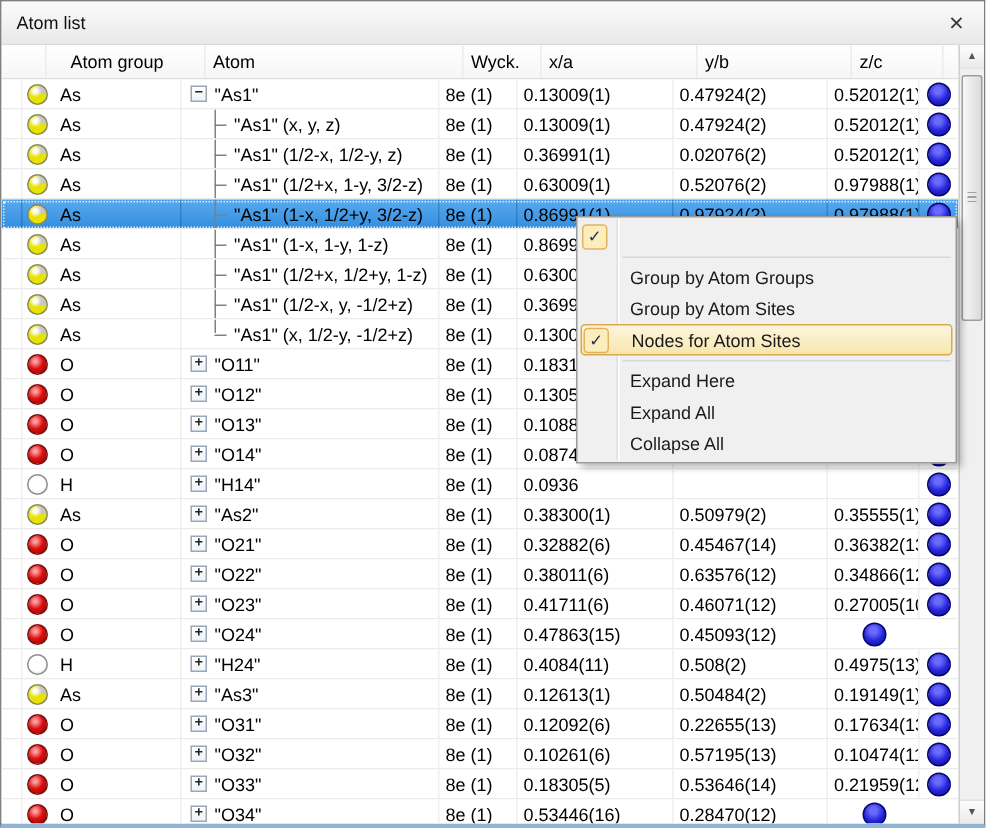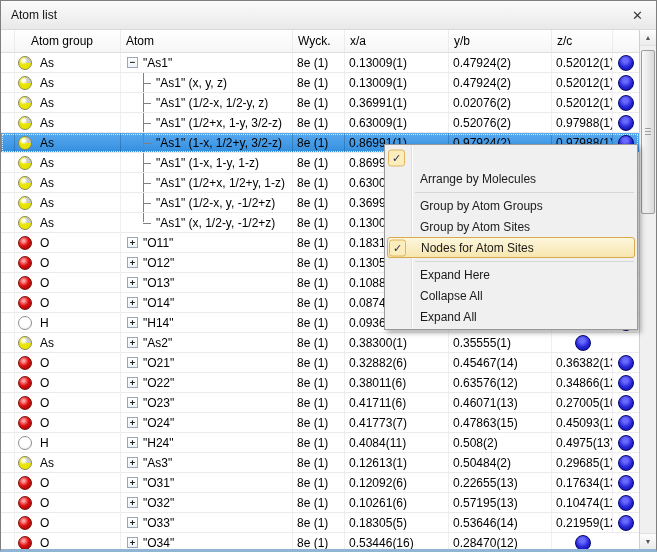--- a/index.html
+++ b/index.html
@@ -12,21 +12,21 @@
   
   .titlebar { position:absolute; left:0; top:0; right:0; height:29px;
     background:linear-gradient(#fbfbfb,#e9e9e9); border-bottom:1px solid #d9d9d9;
     display:flex; align-items:center; padding:0 10px; }
   .titlebar .title { flex:1; color:#111; }
   .closebtn { font-size:13px; color:#3a3a3a; line-height:1; cursor:pointer; padding:2px 3px; }
 
   
   .cols { position:absolute; left:0; top:29px; right:3px; height:23px; display:grid;
     grid-template-columns:14px 106px 172px 52px 104px 103px 61px 1fr;
-    background:linear-gradient(#ffffff,#f6f6f6); border-bottom:1px solid #dedede; }
+    background:linear-gradient(#ffffff,#f6f6f6); border-bottom:1px solid #dedede;padding-left:16px; }
   .hc { display:flex; align-items:center; padding-left:5px; border-right:1px solid #ececec;
     overflow:hidden; white-space:nowrap; }
   .hc.hfirst { padding-left:16px; }
   .hc.hlast { border-right:none; }
 
   
   .rows { position:absolute; left:0; top:52px; right:17px; bottom:0; overflow:hidden; background:#fff; }
   .row { display:grid; grid-template-columns:14px 106px 172px 52px 104px 103px 61px 1fr;
     height:20px; border-bottom:1px solid #ebebeb; background:#fff; }
   .c { display:flex; align-items:center; border-right:1px solid #efefef;
@@ -394,20 +394,21 @@
     <div class="c group">
       <span class="atom-icon icon-As"></span>
       <span>As</span>
     </div>
     <div class="c atomcol">
           <span class="exp">+</span>
       <span>"As2"</span>
     </div>
     <div class="c num">8e (1)</div>
     <div class="c num">0.38300(1)</div>
+    <div class="c num">0.50979(2)</div>
     <div class="c num">0.35555(1)</div>
     <div class="c spherecol">
       <span class="sphere"></span>
     </div>
   </div>
       <div class="row">
     <div class="c gutter"></div>
     <div class="c group">
       <span class="atom-icon icon-O"></span>
       <span>O</span>
@@ -447,38 +448,37 @@
     <div class="c group">
       <span class="atom-icon icon-O"></span>
       <span>O</span>
     </div>
     <div class="c atomcol">
           <span class="exp">+</span>
       <span>"O23"</span>
     </div>
     <div class="c num">8e (1)</div>
     <div class="c num">0.41711(6)</div>
-    <div class="c num">0.46071(13)</div>
+    <div class="c num">0.46071(12)</div>
     <div class="c num">0.27005(10)</div>
     <div class="c spherecol">
       <span class="sphere"></span>
     </div>
   </div>
       <div class="row">
     <div class="c gutter"></div>
     <div class="c group">
       <span class="atom-icon icon-O"></span>
       <span>O</span>
     </div>
     <div class="c atomcol">
           <span class="exp">+</span>
       <span>"O24"</span>
     </div>
     <div class="c num">8e (1)</div>
-    <div class="c num">0.41773(7)</div>
     <div class="c num">0.47863(15)</div>
     <div class="c num">0.45093(12)</div>
     <div class="c spherecol">
       <span class="sphere"></span>
     </div>
   </div>
       <div class="row">
     <div class="c gutter"></div>
     <div class="c group">
       <span class="atom-icon icon-H"></span>
@@ -502,21 +502,21 @@
       <span class="atom-icon icon-As"></span>
       <span>As</span>
     </div>
     <div class="c atomcol">
           <span class="exp">+</span>
       <span>"As3"</span>
     </div>
     <div class="c num">8e (1)</div>
     <div class="c num">0.12613(1)</div>
     <div class="c num">0.50484(2)</div>
-    <div class="c num">0.29685(1)</div>
+    <div class="c num">0.19149(1)</div>
     <div class="c spherecol">
       <span class="sphere"></span>
     </div>
   </div>
       <div class="row">
     <div class="c gutter"></div>
     <div class="c group">
       <span class="atom-icon icon-O"></span>
       <span>O</span>
     </div>
@@ -592,40 +592,37 @@
     <div class="thumb">
       <div class="grip"></div>
     </div>
     <div class="sbtn down">▼</div>
   </div>
 
   <div class="menu">
     <div class="gutterline"></div>
   <div class="mi">
         <span class="check">✓</span>
-      </div>
-      <div class="mi">
-        <span>Arrange by Molecules</span>
       </div>
       <div class="msep"></div>
       <div class="mi">
         <span>Group by Atom Groups</span>
       </div>
       <div class="mi">
         <span>Group by Atom Sites</span>
       </div>
       <div class="mi hl">
         <span class="check">✓</span>
         <span>Nodes for Atom Sites</span>
       </div>
       <div class="msep"></div>
       <div class="mi">
         <span>Expand Here</span>
       </div>
       <div class="mi">
+        <span>Expand All</span>
+      </div>
+      <div class="mi">
         <span>Collapse All</span>
       </div>
-      <div class="mi">
-        <span>Expand All</span>
-      </div>
     </div>
 
 </div>
 
 </body></html>

